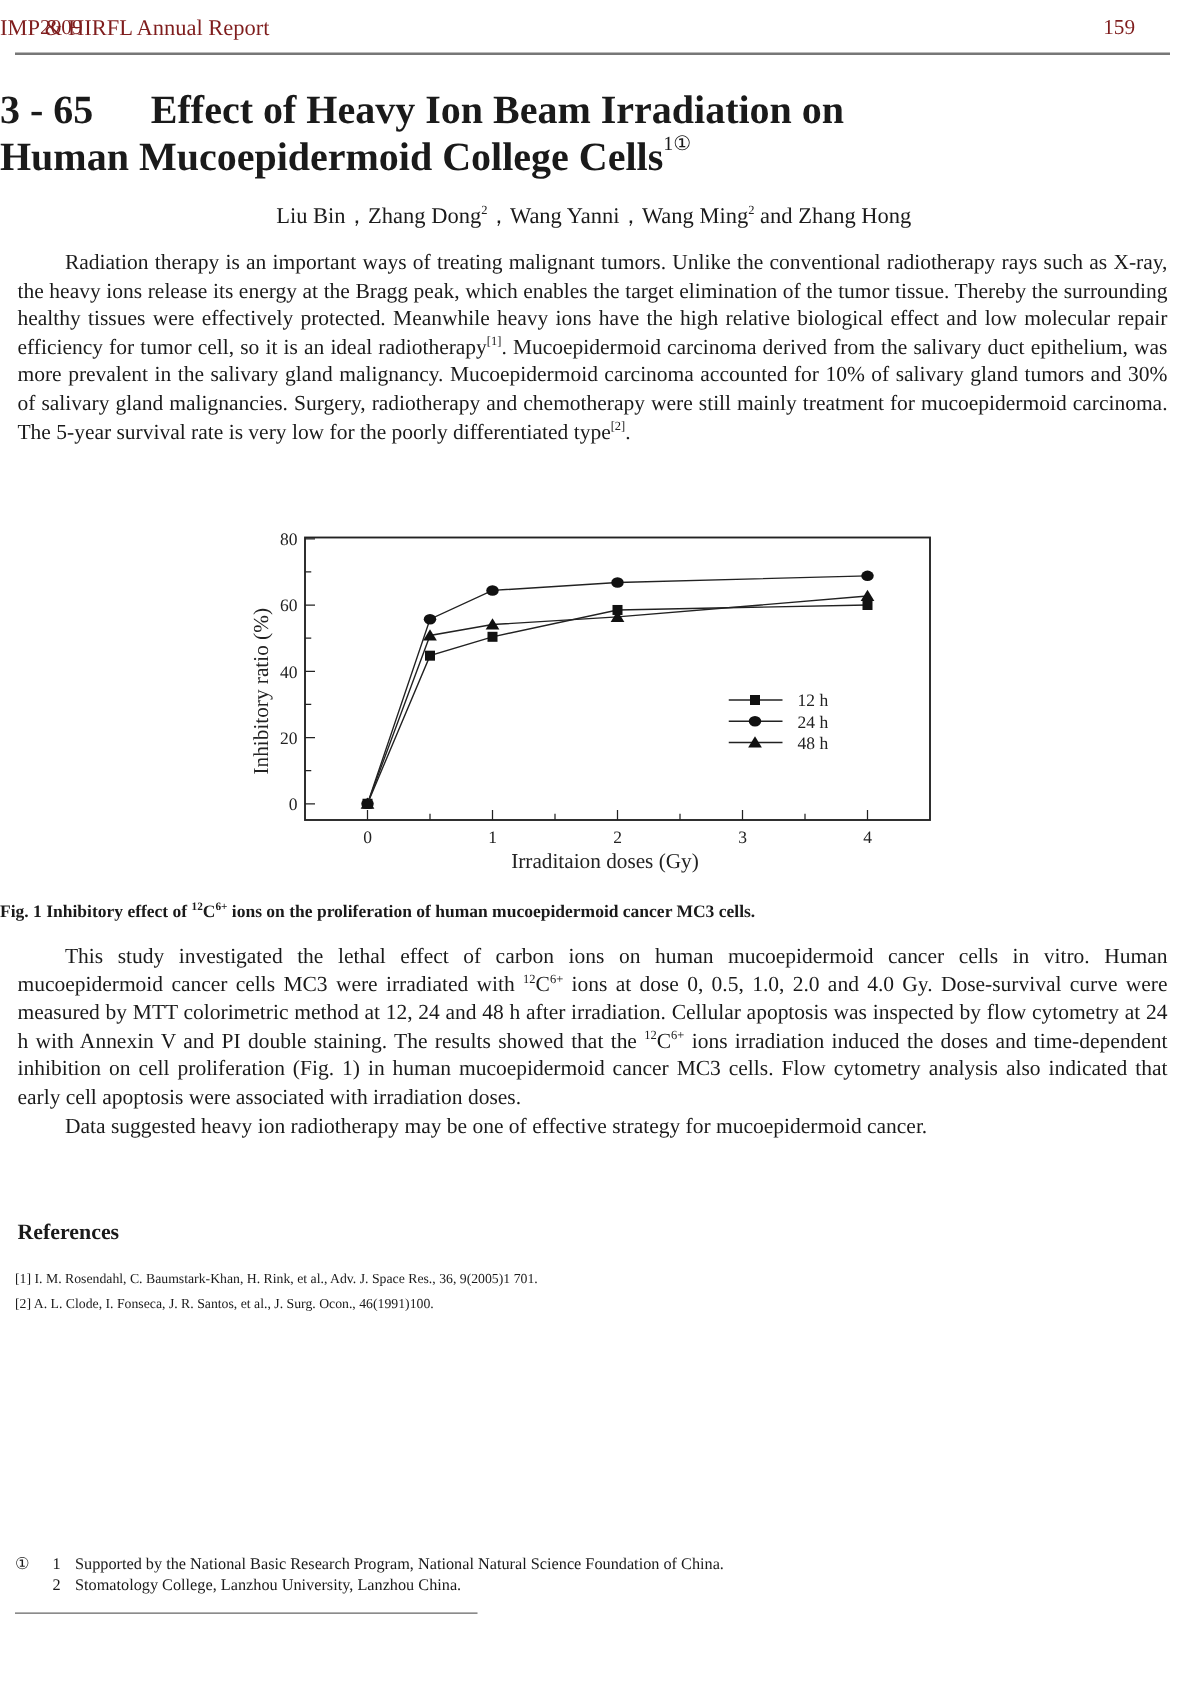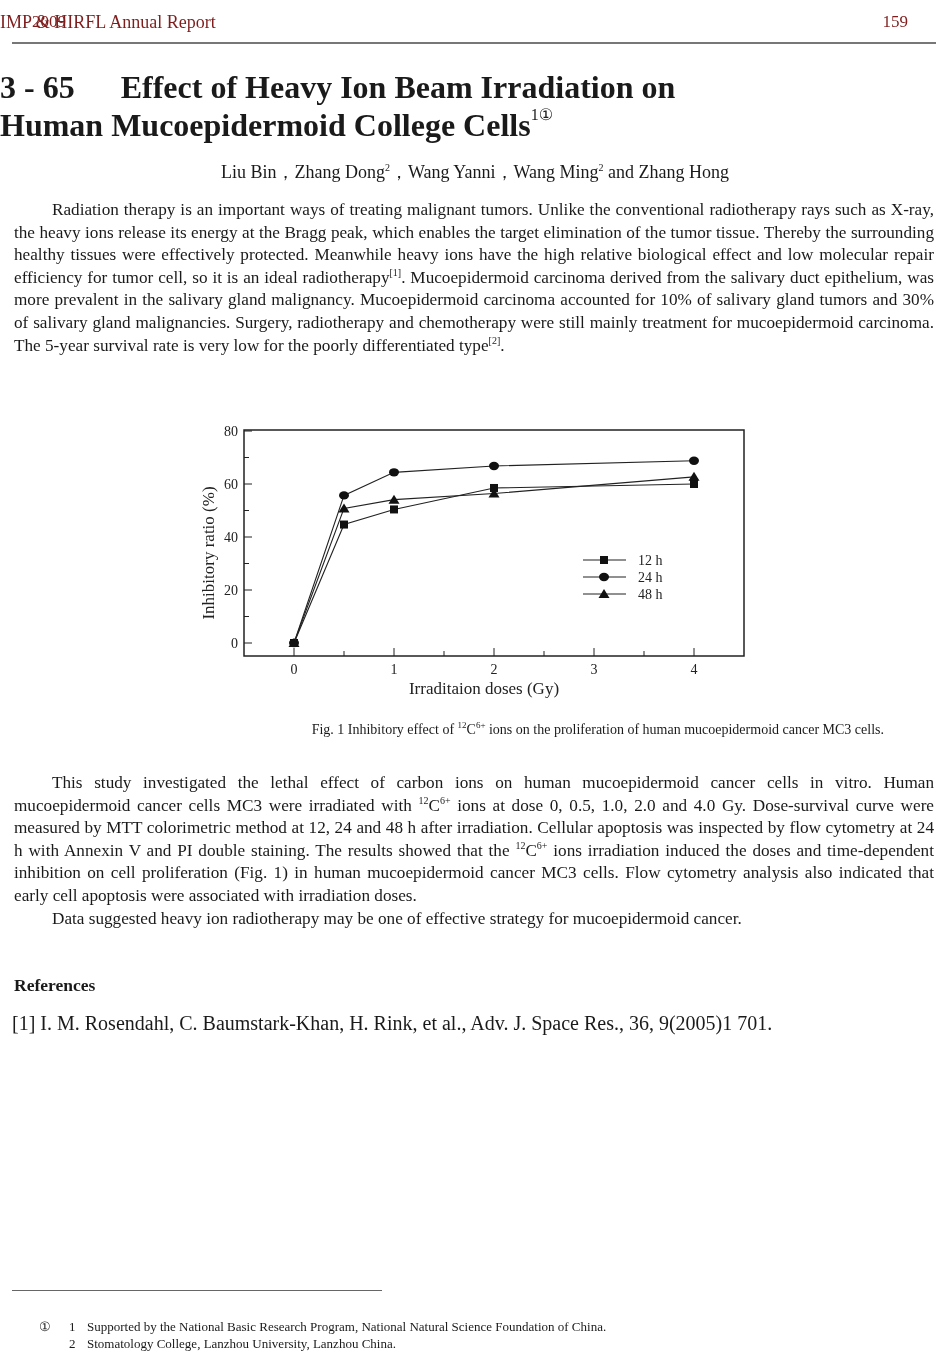--- a/index.html
+++ b/index.html
@@ -13,29 +13,29 @@
   .head-rule { top: 42px; left: 12px; width: 924px; height: 2px; background: #777; }
   .title { top: 68px; left: 0; width: 950px; font-weight: bold; font-size: 32px; line-height: 38px; }
   .title .num { margin-right: 46px; }
   .title sup { font-size: 16px; font-weight: normal; vertical-align: 16px; line-height: 0; }
   .authors { top: 160px; left: 0; width: 950px; text-align: center; font-size: 18px; }
   .authors sup { font-size: 10px; }
   .para { left: 14px; width: 920px; font-size: 17.2px; line-height: 22.6px; text-align: justify; }
   .para p { margin: 0; text-indent: 38px; }
   .para sup { font-size: 10px; line-height: 0; }
   .p1 { top: 199px; }
-  .p2 { top: 772px; }
+  .p2 { top: 754px; }
   .chart { top: 420px; left: 190px; width: 570px; height: 285px; }
-  .caption { top: 720px; left: 0; width: 884px; text-align: right; font-size: 14px; }
+  .caption { top: 720px; left: 0; width: 884px; text-align: left; font-size: 14px; font-weight: bold; }
   .caption sup { font-size: 9px; }
   .refs-title { top: 975px; left: 14px; font-weight: bold; font-size: 17.5px; font-family: Liberation Serif, serif; }
-  .refs { top: 1013px; left: 12px; font-size: 20px; line-height: 20px; }
+  .refs { top: 1013px; left: 12px; font-size: 11px; line-height: 20px; }
   .refs div { white-space: nowrap; }
   .foot-rule { top: 1290px; left: 12px; width: 370px; height: 1px; background: #666; }
-  .footnotes { top: 1318px; left: 12px; font-size: 13px; line-height: 17px; margin-left: 27px; }
+  .footnotes { top: 1242px; left: 12px; font-size: 13px; line-height: 17px; }
   .footnotes .row { white-space: nowrap; }
   .footnotes .mark { display: inline-block; width: 30px; }
   .footnotes .n { display: inline-block; width: 18px; }
 </style>
 </head>
 <body>
 
 <div class="abs running-head">
   <span class="year">2009</span>
   <span class="journal">IMP &amp; HIRFL Annual Report</span>
@@ -122,19 +122,20 @@
 </div>
 
 <div class="abs para p2">
   <p><span>This study investigated the lethal effect of carbon ions on human mucoepidermoid cancer cells in vitro. Human mucoepidermoid cancer cells MC3 were irradiated with </span><sup>12</sup><span>C</span><sup>6+</sup><span> ions at dose 0, 0.5, 1.0, 2.0 and 4.0 Gy. Dose-survival curve were measured by MTT colorimetric method at 12, 24 and 48 h after irradiation. Cellular apoptosis was inspected by flow cytometry at 24 h with Annexin V and PI double staining. The results showed that the </span><sup>12</sup><span>C</span><sup>6+</sup><span> ions irradiation induced the doses and time-dependent inhibition on cell proliferation (Fig. 1) in human mucoepidermoid cancer MC3 cells. Flow cytometry analysis also indicated that early cell apoptosis were associated with irradiation doses.</span></p>
   <p>Data suggested heavy ion radiotherapy may be one of effective strategy for mucoepidermoid cancer.</p>
 </div>
 
 <div class="abs refs-title">References</div>
 <div class="abs refs">
   <div>[1]  I. M. Rosendahl, C. Baumstark-Khan, H. Rink, et al., Adv. J. Space Res., 36, 9(2005)1 701.</div>
+  <div>[2]  A. L. Clode, I. Fonseca, J. R. Santos, et al., J. Surg. Ocon., 46(1991)100.</div>
 </div>
 
 <div class="abs foot-rule"></div>
 <div class="abs footnotes">
   <div class="row"><span class="mark">①</span><span class="n">1</span><span>Supported by the National Basic Research Program, National Natural Science Foundation of China.</span></div>
   <div class="row"><span class="mark"></span><span class="n">2</span><span>Stomatology College, Lanzhou University, Lanzhou China.</span></div>
 </div>
 
 </body></html>

